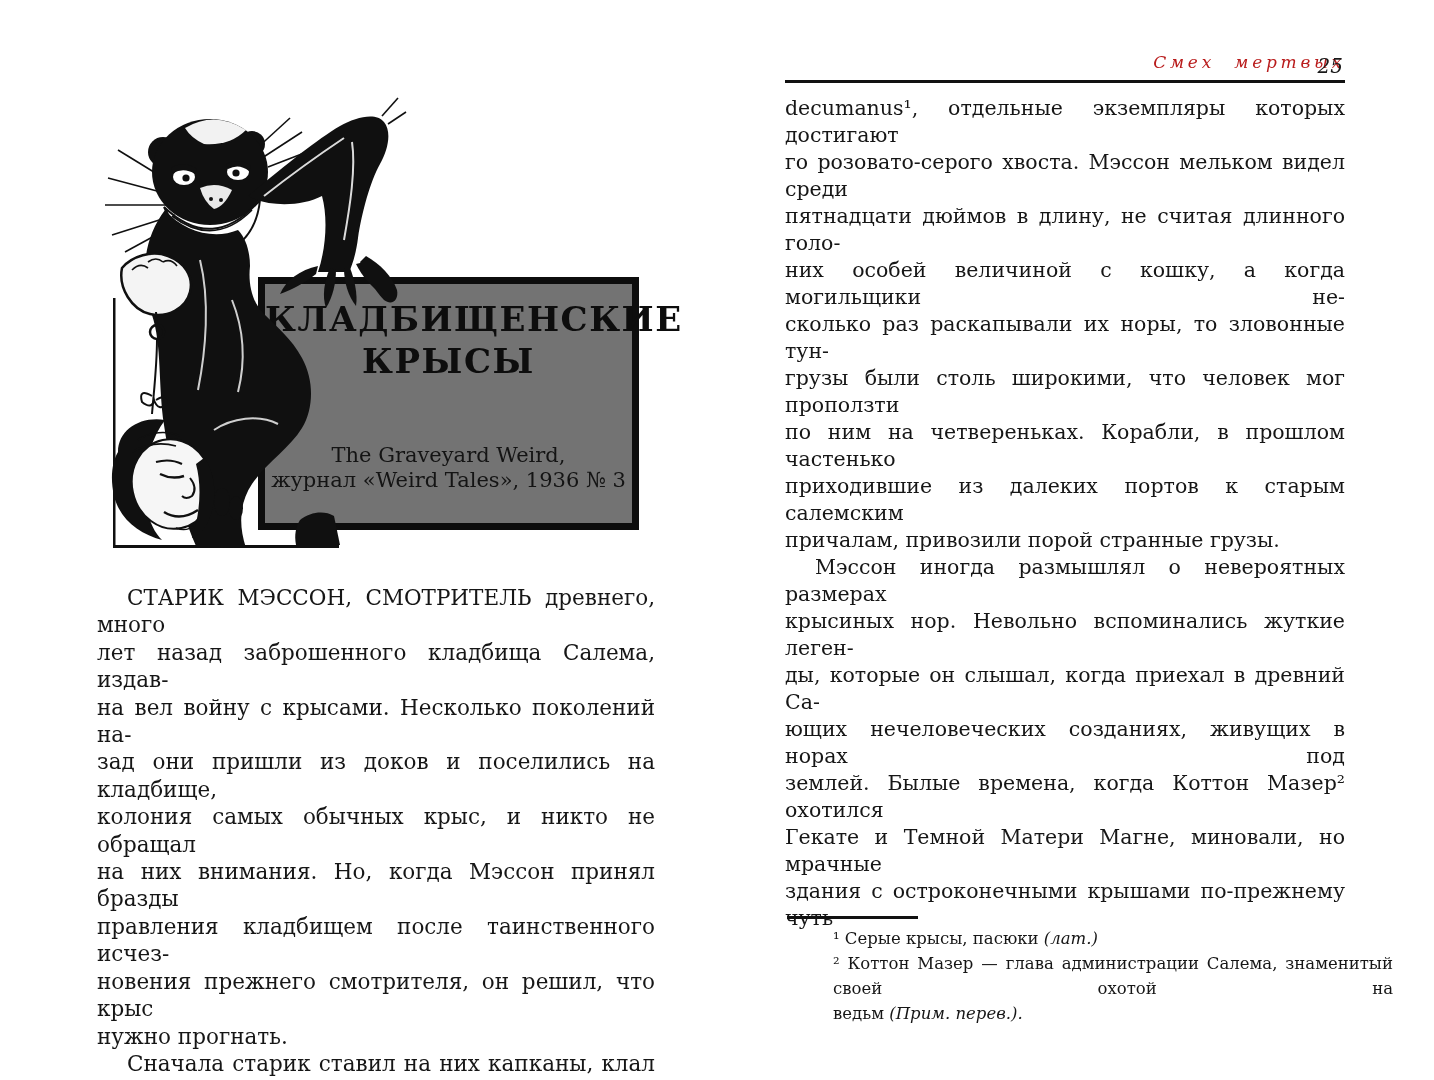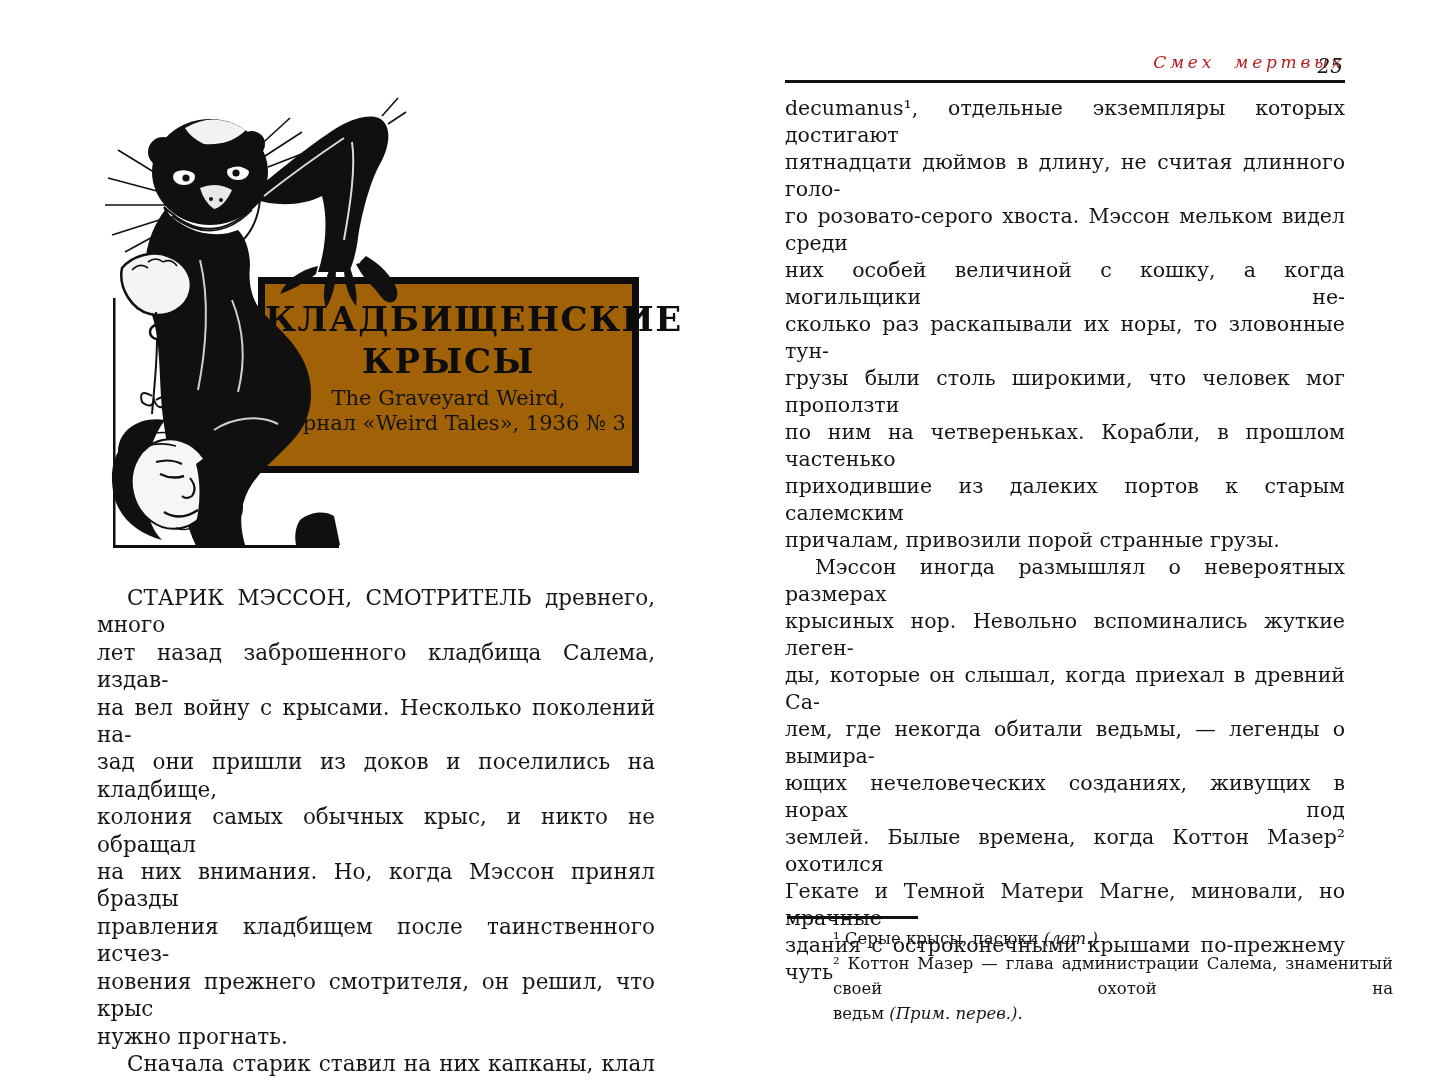--- a/index.html
+++ b/index.html
@@ -2,22 +2,22 @@
 <html><head>
 <meta charset="utf-8">
 <style>
   html,body{margin:0;padding:0;background:#ffffff;}
   body{width:1434px;height:1080px;position:relative;overflow:hidden;
        font-family:"DejaVu Serif","Liberation Serif",serif;color:#161616;}
   .spread{position:absolute;inset:0;background:#ffffff;}
 
   
   .illustration{position:absolute;left:78px;top:86px;width:426px;height:478px;z-index:3;}
-  .title-box{position:absolute;left:258px;top:277px;width:381px;height:196px;
-             box-sizing:border-box;border:7px solid #0d0d0d;background:#a16207;z-index:2;}
+  .title-box{position:absolute;left:258px;top:277px;width:381px;height:253px;
+             box-sizing:border-box;border:7px solid #0d0d0d;background:#737373;z-index:2;}
   .chapter-title{margin-top:14px;text-align:center;font-weight:700;
                  font-size:34px;line-height:42px;letter-spacing:1.5px;color:#0d0d0d;}
   .chapter-subtitle{position:absolute;left:0;right:0;bottom:30px;text-align:center;
                  font-size:21px;line-height:25px;color:#141414;}
   .left-body{position:absolute;left:97px;top:584px;width:558px;
              font-size:21.5px;line-height:27.4px;z-index:1;}
 
   
   .running-header{position:absolute;left:785px;top:52px;width:560px;height:26px;}
   .running-title{display:block;text-align:right;font-style:italic;font-size:17px;
@@ -169,32 +169,31 @@
 
   <div>
     <div class="running-header">
       <span class="running-title">Смех мертвых</span>
       <span class="page-number">25</span>
     </div>
     <div class="header-rule"></div>
 
     <div class="right-body">
         <div class="jline"><span>decumanus¹, отдельные экземпляры которых достигают</span></div>
+        <div class="jline"><span>го розовато-серого хвоста. Мэссон мельком видел среди</span></div>
         <div class="jline"><span>пятнадцати дюймов в длину, не считая длинного голо-</span></div>
-        <div class="jline"><span>го розовато-серого хвоста. Мэссон мельком видел среди</span></div>
         <div class="jline"><span>них особей величиной с кошку, а когда могильщики не-</span></div>
         <div class="jline"><span>сколько раз раскапывали их норы, то зловонные тун-</span></div>
         <div class="jline"><span>грузы были столь широкими, что человек мог проползти</span></div>
         <div class="jline"><span>по ним на четвереньках. Корабли, в прошлом частенько</span></div>
         <div class="jline"><span>приходившие из далеких портов к старым салемским</span></div>
         <div class="jline plast"><span>причалам, привозили порой странные грузы.</span></div>
         <div class="jline indent"><span>Мэссон иногда размышлял о невероятных размерах</span></div>
         <div class="jline"><span>крысиных нор. Невольно вспоминались жуткие леген-</span></div>
         <div class="jline"><span>ды, которые он слышал, когда приехал в древний Са-</span></div>
-        <div class="jline"><span>лем, где некогда обитали ведьмы, — легенды о вымира-</span></div>
         <div class="jline"><span>ющих нечеловеческих созданиях, живущих в норах под</span></div>
         <div class="jline"><span>землей. Былые времена, когда Коттон Мазер² охотился</span></div>
         <div class="jline"><span>Гекате и Темной Матери Магне, миновали, но мрачные</span></div>
         <div class="jline"><span>здания с остроконечными крышами по-прежнему чуть</span></div>
       </div>
 
     <div class="footnote-rule"></div>
     <div class="footnotes">
         <div class="jline plast"><span>¹ Серые крысы, пасюки </span><span class="it">(лат.)</span></div>
         <div class="jline"><span>² Коттон Мазер — глава администрации Салема, знаменитый своей охотой на</span></div>

